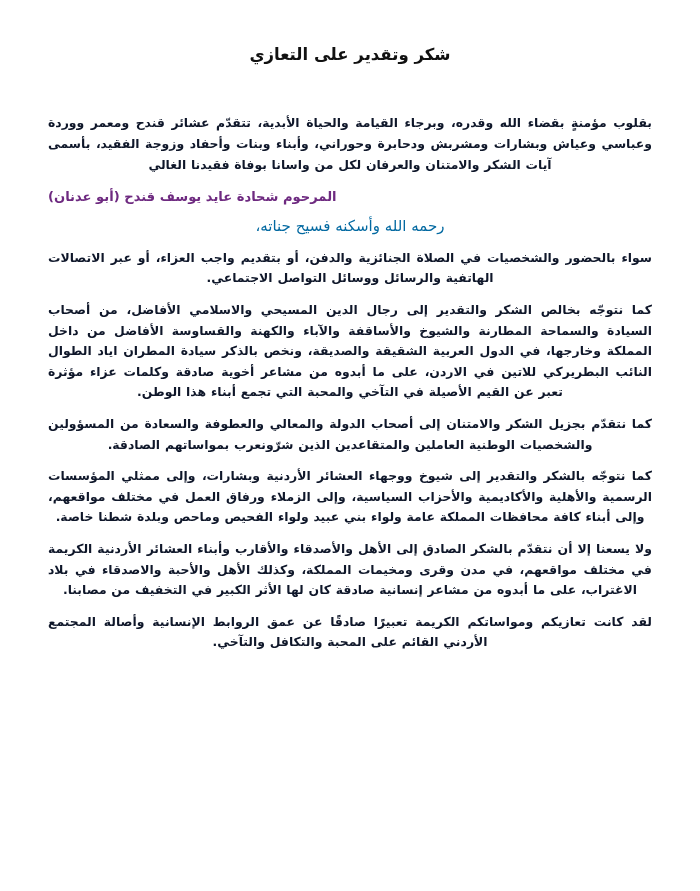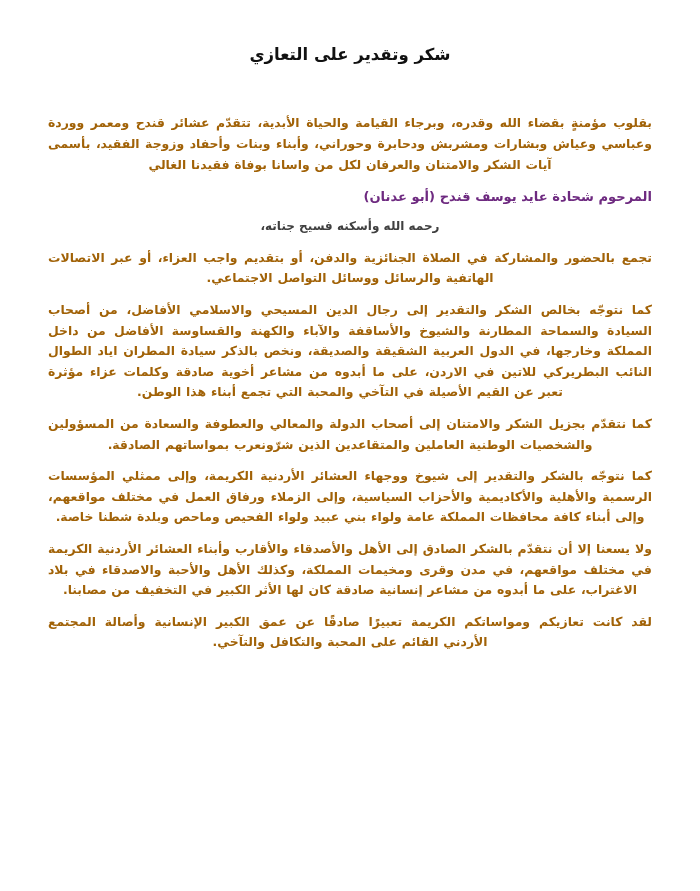--- a/index.html
+++ b/index.html
@@ -42,39 +42,39 @@
   }
   .body-block {
     margin-top: 48px;
   }
   p.para {
     direction: rtl;
     text-align: justify;
     text-align-last: center;
     font-size: 12.4px;
     font-weight: bold;
-    color: #a16207;
+    color: #0f172a;
     line-height: 20.6px;
     margin: 0 0 11px 0;
     padding: 0;
     word-spacing: 0.5px;
   }
   p.centered {
     direction: rtl;
     text-align: center;
-    font-size: 12px;
-    font-weight: bold;
-    color: #404040;
+    font-size: 15px;
+    font-weight: normal;
+    color: #0369a1;
     line-height: 20.6px;
     margin: 0 0 11px 0;
     padding: 0;
   }
   p.deceased-name {
     direction: rtl;
-    text-align: right;
+    text-align: left;
     font-size: 13.1px;
     font-weight: bold;
     color: #6e2a80;
     line-height: 21px;
     margin: 6px 0 9px 0;
     padding: 0;
   }
 </style>
 </head>
 <body>
@@ -85,29 +85,29 @@
     <h1 class="doc-title">شكر وتقدير على التعازي</h1>
 
     <div class="body-block">
 
       <p class="para">بقلوب مؤمنةٍ بقضاء الله وقدره، وبرجاء القيامة والحياة الأبدية، تتقدّم عشائر قندح ومعمر ووردة وعباسي وعياش وبشارات ومشربش ودحابرة وحوراني، وأبناء وبنات وأحفاد وزوجة الفقيد، بأسمى آيات الشكر والامتنان والعرفان لكل من واسانا بوفاة فقيدنا الغالي</p>
 
       <p class="deceased-name">المرحوم شحادة عايد يوسف قندح (أبو عدنان)</p>
 
       <p class="centered">رحمه الله وأسكنه فسيح جناته،</p>
 
-      <p class="para">تجمع بالحضور والمشاركة في الصلاة الجنائزية والدفن، أو بتقديم واجب العزاء، أو عبر الاتصالات الهاتفية والرسائل ووسائل التواصل الاجتماعي.</p>
+      <p class="para">سواء بالحضور والشخصيات في الصلاة الجنائزية والدفن، أو بتقديم واجب العزاء، أو عبر الاتصالات الهاتفية والرسائل ووسائل التواصل الاجتماعي.</p>
 
       <p class="para">كما نتوجّه بخالص الشكر والتقدير إلى رجال الدين المسيحي والاسلامي الأفاضل، من أصحاب السيادة والسماحة المطارنة والشيوخ والأساقفة والآباء والكهنة والقساوسة الأفاضل من داخل المملكة وخارجها، في الدول العربية الشقيقة والصديقة، ونخص بالذكر سيادة المطران اياد الطوال النائب البطريركي للاتين في الاردن، على ما أبدوه من مشاعر أخوية صادقة وكلمات عزاء مؤثرة تعبر عن القيم الأصيلة في التآخي والمحبة التي تجمع أبناء هذا الوطن.</p>
 
       <p class="para">كما نتقدّم بجزيل الشكر والامتنان إلى أصحاب الدولة والمعالي والعطوفة والسعادة من المسؤولين والشخصيات الوطنية العاملين والمتقاعدين الذين شرّونعرب بمواساتهم الصادقة.</p>
 
 
-      <p class="para">كما نتوجّه بالشكر والتقدير إلى شيوخ ووجهاء العشائر الأردنية الكريمة، وإلى ممثلي المؤسسات الرسمية والأهلية والأكاديمية والأحزاب السياسية، وإلى الزملاء ورفاق العمل في مختلف مواقعهم، وإلى أبناء كافة محافظات المملكة عامة ولواء بني عبيد ولواء الفحيص وماحص وبلدة شطنا خاصة.</p>
+      <p class="para">كما نتوجّه بالشكر والتقدير إلى شيوخ ووجهاء العشائر الأردنية وبشارات، وإلى ممثلي المؤسسات الرسمية والأهلية والأكاديمية والأحزاب السياسية، وإلى الزملاء ورفاق العمل في مختلف مواقعهم، وإلى أبناء كافة محافظات المملكة عامة ولواء بني عبيد ولواء الفحيص وماحص وبلدة شطنا خاصة.</p>
 
       <p class="para">ولا يسعنا إلا أن نتقدّم بالشكر الصادق إلى الأهل والأصدقاء والأقارب وأبناء العشائر الأردنية الكريمة في مختلف مواقعهم، في مدن وقرى ومخيمات المملكة، وكذلك الأهل والأحبة والاصدقاء في بلاد الاغتراب، على ما أبدوه من مشاعر إنسانية صادقة كان لها الأثر الكبير في التخفيف من مصابنا.</p>
 
-      <p class="para">لقد كانت تعازيكم ومواساتكم الكريمة تعبيرًا صادقًا عن عمق الكبير الإنسانية وأصالة المجتمع الأردني القائم على المحبة والتكافل والتآخي.</p>
+      <p class="para">لقد كانت تعازيكم ومواساتكم الكريمة تعبيرًا صادقًا عن عمق الروابط الإنسانية وأصالة المجتمع الأردني القائم على المحبة والتكافل والتآخي.</p>
 
 
     </div>
   </div>
 </div>
 
 </body></html>

